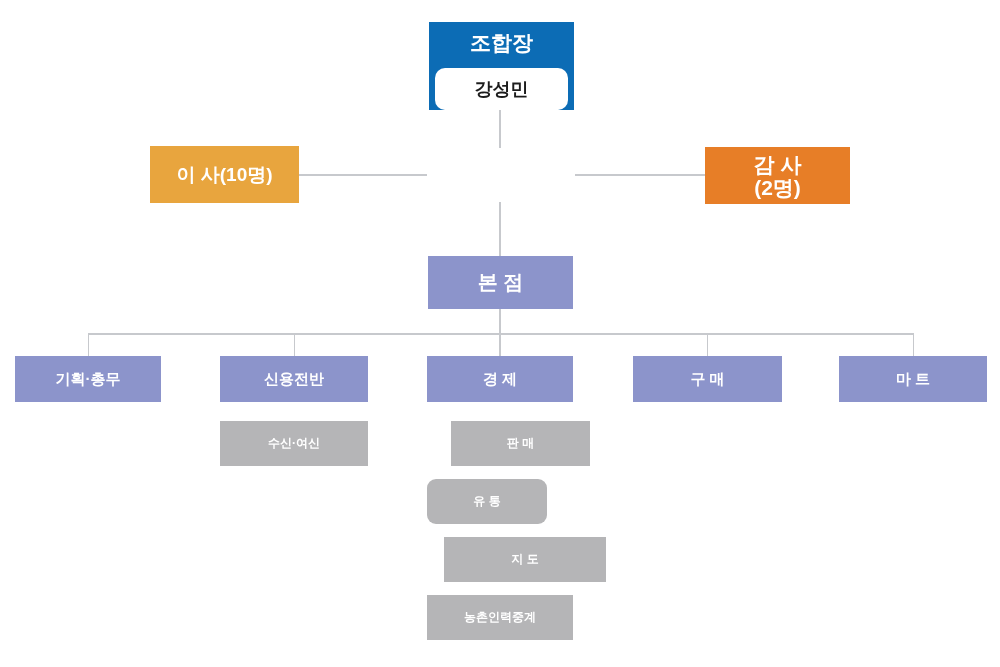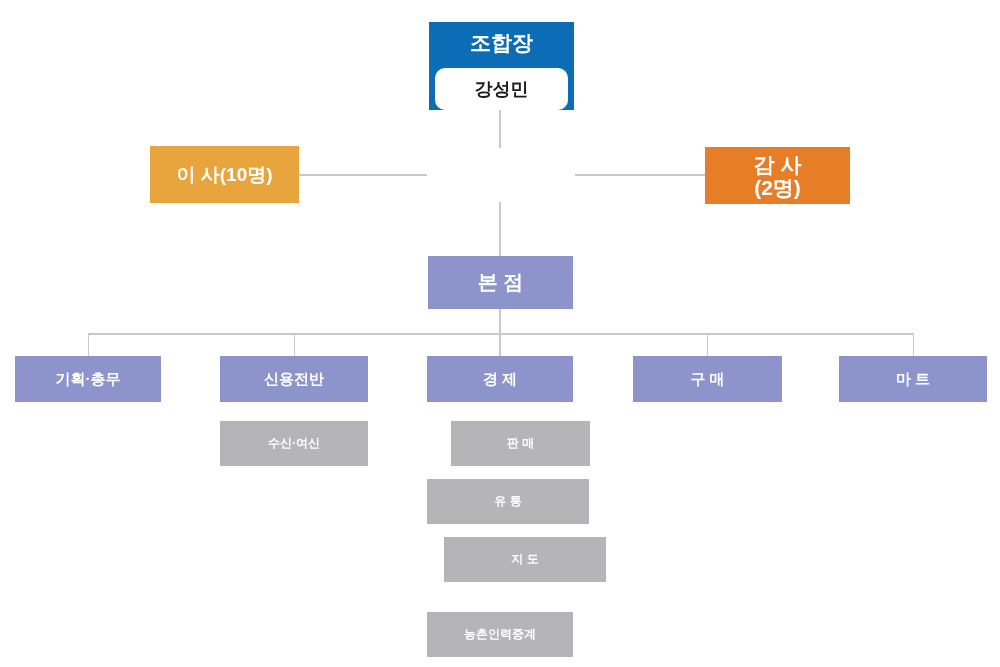--- a/index.html
+++ b/index.html
@@ -93,23 +93,23 @@
 
   
   .sub {
     background: #b5b5b7;
     height: 45px;
     font-size: 12px;
   }
   .sub-credit { left: 220px; top: 421px; width: 148px; }
   .sub-sales  { left: 427px; top: 421px; width: 139px; margin-left: 24px; }
   .sub-agri   { left: 633px; top: 421px; width: 149px; }
-  .sub-dist   { left: 427px; top: 479px; width: 162px; }
+  .sub-dist   { left: 427px; top: 479px; width: 120px; border-radius: 9px; }
   .sub-guide  { left: 427px; top: 537px; width: 162px; margin-left: 17px; }
-  .sub-rural  { left: 427px; top: 612px; width: 146px; text-align: right; }
+  .sub-rural  { left: 427px; top: 595px; width: 146px; text-align: right; }
 </style>
 </head>
 <body>
 
 <div class="canvas">
 
   <div class="line v" style="left:499.25px; top:110px; height:38px;"></div>
   <div class="line h" style="left:299px; top:174px; width:128px;"></div>
   <div class="line h" style="left:575px; top:174px; width:130px;"></div>
   <div class="line v" style="left:499.25px; top:202px; height:54px;"></div>

